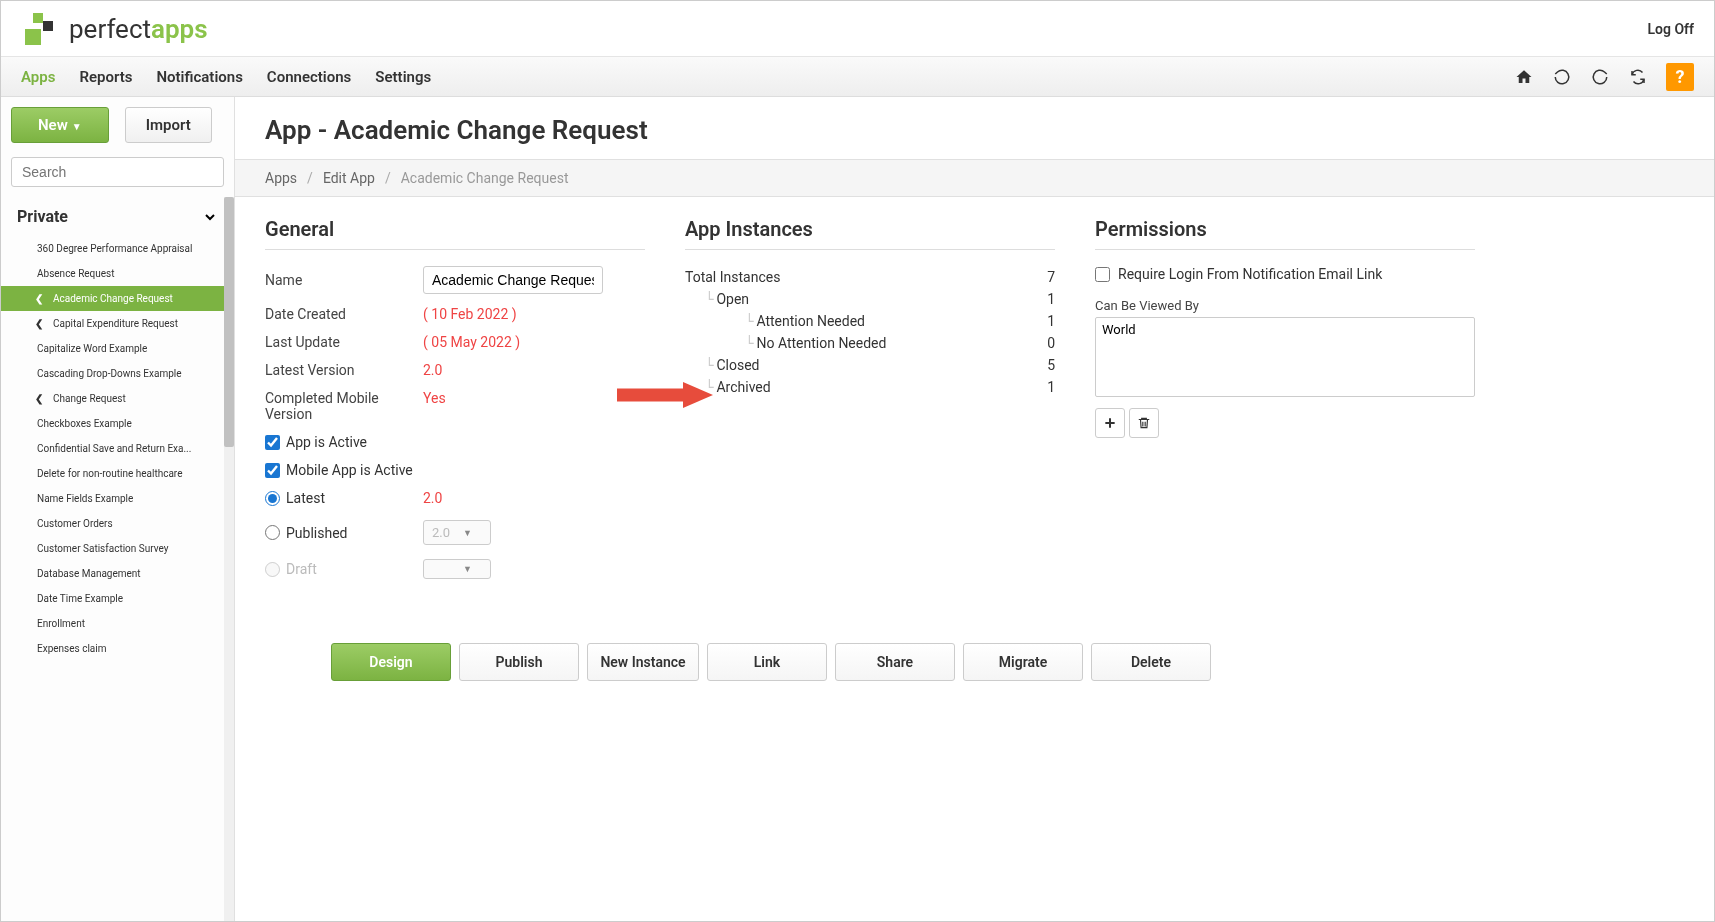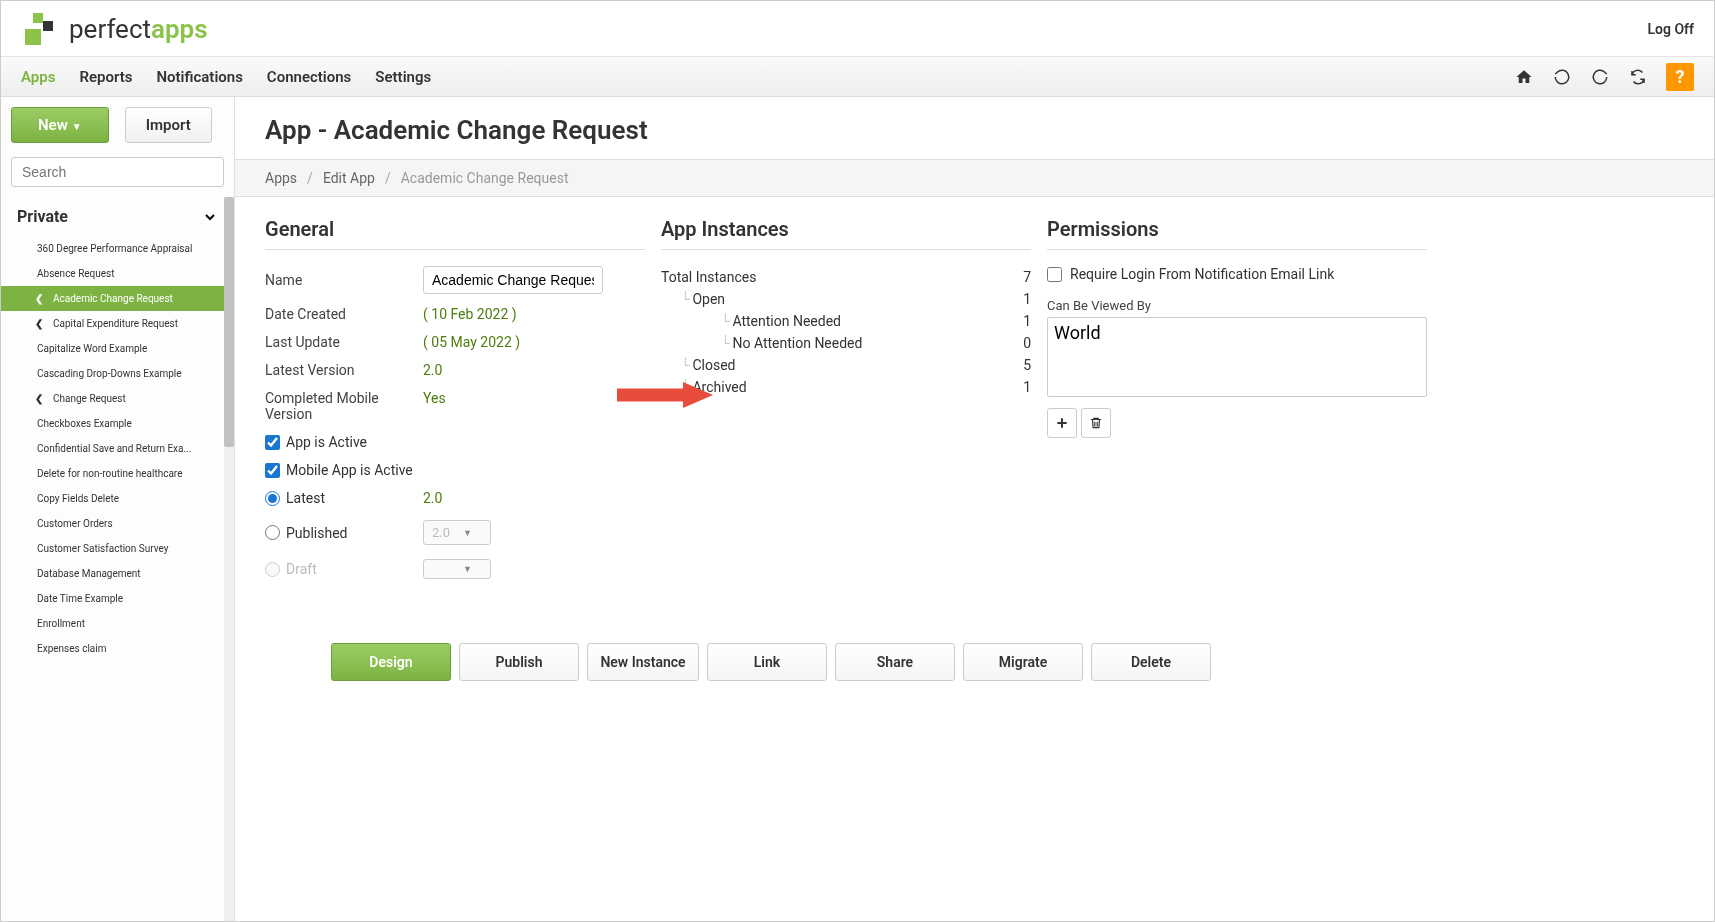--- a/index.html
+++ b/index.html
@@ -48,31 +48,31 @@
 .app-list li.has-back { padding-left: 52px; }
 
 
 .main { flex: 1; overflow: auto; }
 .page-title { font-size: 26px; font-weight: 600; padding: 18px 30px 14px; }
 .breadcrumb-bar { background: #f5f5f5; border: 1px solid #e0e0e0; border-left: none; border-right: none; padding: 10px 30px; color: #666; display: flex; gap: 10px; font-size: 14px; }
 .breadcrumb-bar .sep { color: #aaa; }
 .breadcrumb-bar .crumb { cursor: pointer; }
 .breadcrumb-bar .crumb.current { color: #999; cursor: default; }
 
-.content { padding: 20px 30px; display: flex; gap: 16px; }
+.content { padding: 20px 30px; display: flex; gap: 40px; }
 .col { }
 .col-general { width: 380px; }
 .col-instances { width: 370px; }
 .col-permissions { flex: 1; max-width: 380px; }
 .section-title { font-size: 20px; font-weight: 600; padding-bottom: 8px; border-bottom: 1px solid #ddd; margin-bottom: 16px; }
 
 
 .form-row { display: flex; margin-bottom: 12px; align-items: center; }
 .form-label { width: 158px; color: #444; font-size: 14px; }
-.form-value { flex: 1; font-size: 14px; color: #4d7c0f; }
+.form-value { flex: 1; font-size: 14px; color: #ef4444; }
 .form-input { padding: 5px 8px; border: 1px solid #ccc; border-radius: 3px; font-size: 14px; width: 180px; }
 .checkbox-row { margin-bottom: 12px; display: flex; align-items: center; gap: 6px; }
 .checkbox-row input[type=checkbox] { width: 15px; height: 15px; accent-color: #1976d2; }
 .radio-row { display: flex; align-items: center; margin-bottom: 14px; }
 .radio-row .radio-cell { width: 158px; display: flex; align-items: center; gap: 6px; }
 .radio-row input[type=radio] { width: 15px; height: 15px; accent-color: #1976d2; }
 .select-small { padding: 4px 18px 4px 8px; border: 1px solid #ccc; border-radius: 3px; font-size: 13px; background: #fff; color: #999; position: relative; width: 68px; display: inline-flex; justify-content: space-between; align-items: center; }
 .select-small.disabled { background: #fafafa; color: #bbb; }
 .select-small .caret { font-size: 9px; color: #888; }
 .radio-disabled { color: #bbb; }
@@ -82,21 +82,21 @@
 .tree-row { display: flex; justify-content: space-between; padding: 3px 0; align-items: center; }
 .tree-label { display: flex; align-items: center; }
 .tree-connector { color: #ccc; font-family: monospace; letter-spacing: -1px; margin-right: 4px; }
 .indent-1 { padding-left: 20px; }
 .indent-2 { padding-left: 60px; }
 
 
 .perm-check { display: flex; align-items: center; gap: 8px; margin-bottom: 16px; }
 .perm-check input { width: 15px; height: 15px; }
 .perm-label-sm { font-size: 13px; color: #444; margin-bottom: 4px; display: block; }
-.perm-textarea { width: 100%; height: 80px; border: 1px solid #ccc; border-radius: 2px; padding: 4px 6px; font-size: 18px; resize: none; font-family: inherit; }
+.perm-textarea { width: 100%; height: 80px; border: 1px solid #ccc; border-radius: 2px; padding: 4px 6px; font-size: 13px; resize: none; font-family: inherit; }
 .perm-buttons { margin-top: 8px; display: flex; gap: 4px; }
 .icon-btn { width: 30px; height: 30px; border: 1px solid #ccc; border-radius: 3px; background: #fff; display: flex; align-items: center; justify-content: center; cursor: pointer; font-size: 18px; }
 
 
 .action-row { padding: 20px 30px 0; display: flex; gap: 8px; position: absolute; left: 300px; top: 622px; }
 .action-btn { padding: 10px 0; width: 120px; text-align: center; border: 1px solid #ccc; border-radius: 3px; background: linear-gradient(#fff, #f5f5f5); font-weight: 600; cursor: pointer; font-size: 14px; }
 .action-btn.primary { background: linear-gradient(#9ccc65, #7cb342); color: #fff; border-color: #689f38; }
 .action-btn.new-instance { width: 112px; }
 
 
@@ -181,21 +181,21 @@
           <li><span>360 Degree Performance Appraisal</span></li>
           <li><span>Absence Request</span></li>
           <li class="selected has-back"><span class="back-chevron">❮</span><span>Academic Change Request</span></li>
           <li class="has-back"><span class="back-chevron">❮</span><span>Capital Expenditure Request</span></li>
           <li><span>Capitalize Word Example</span></li>
           <li><span>Cascading Drop-Downs Example</span></li>
           <li class="has-back"><span class="back-chevron">❮</span><span>Change Request</span></li>
           <li><span>Checkboxes Example</span></li>
           <li><span>Confidential Save and Return Exa...</span></li>
           <li><span>Delete for non-routine healthcare</span></li>
-          <li><span>Copy Fields Delete</span></li>
+          <li><span>Name Fields Example</span></li>
           <li><span>Customer Orders</span></li>
           <li><span>Customer Satisfaction Survey</span></li>
           <li><span>Database Management</span></li>
           <li><span>Date Time Example</span></li>
           <li><span>Enrollment</span></li>
           <li><span>Expenses claim</span></li>
         </ul>
       <div class="scroll-track">
         <div class="scroll-thumb"></div>
       </div>

